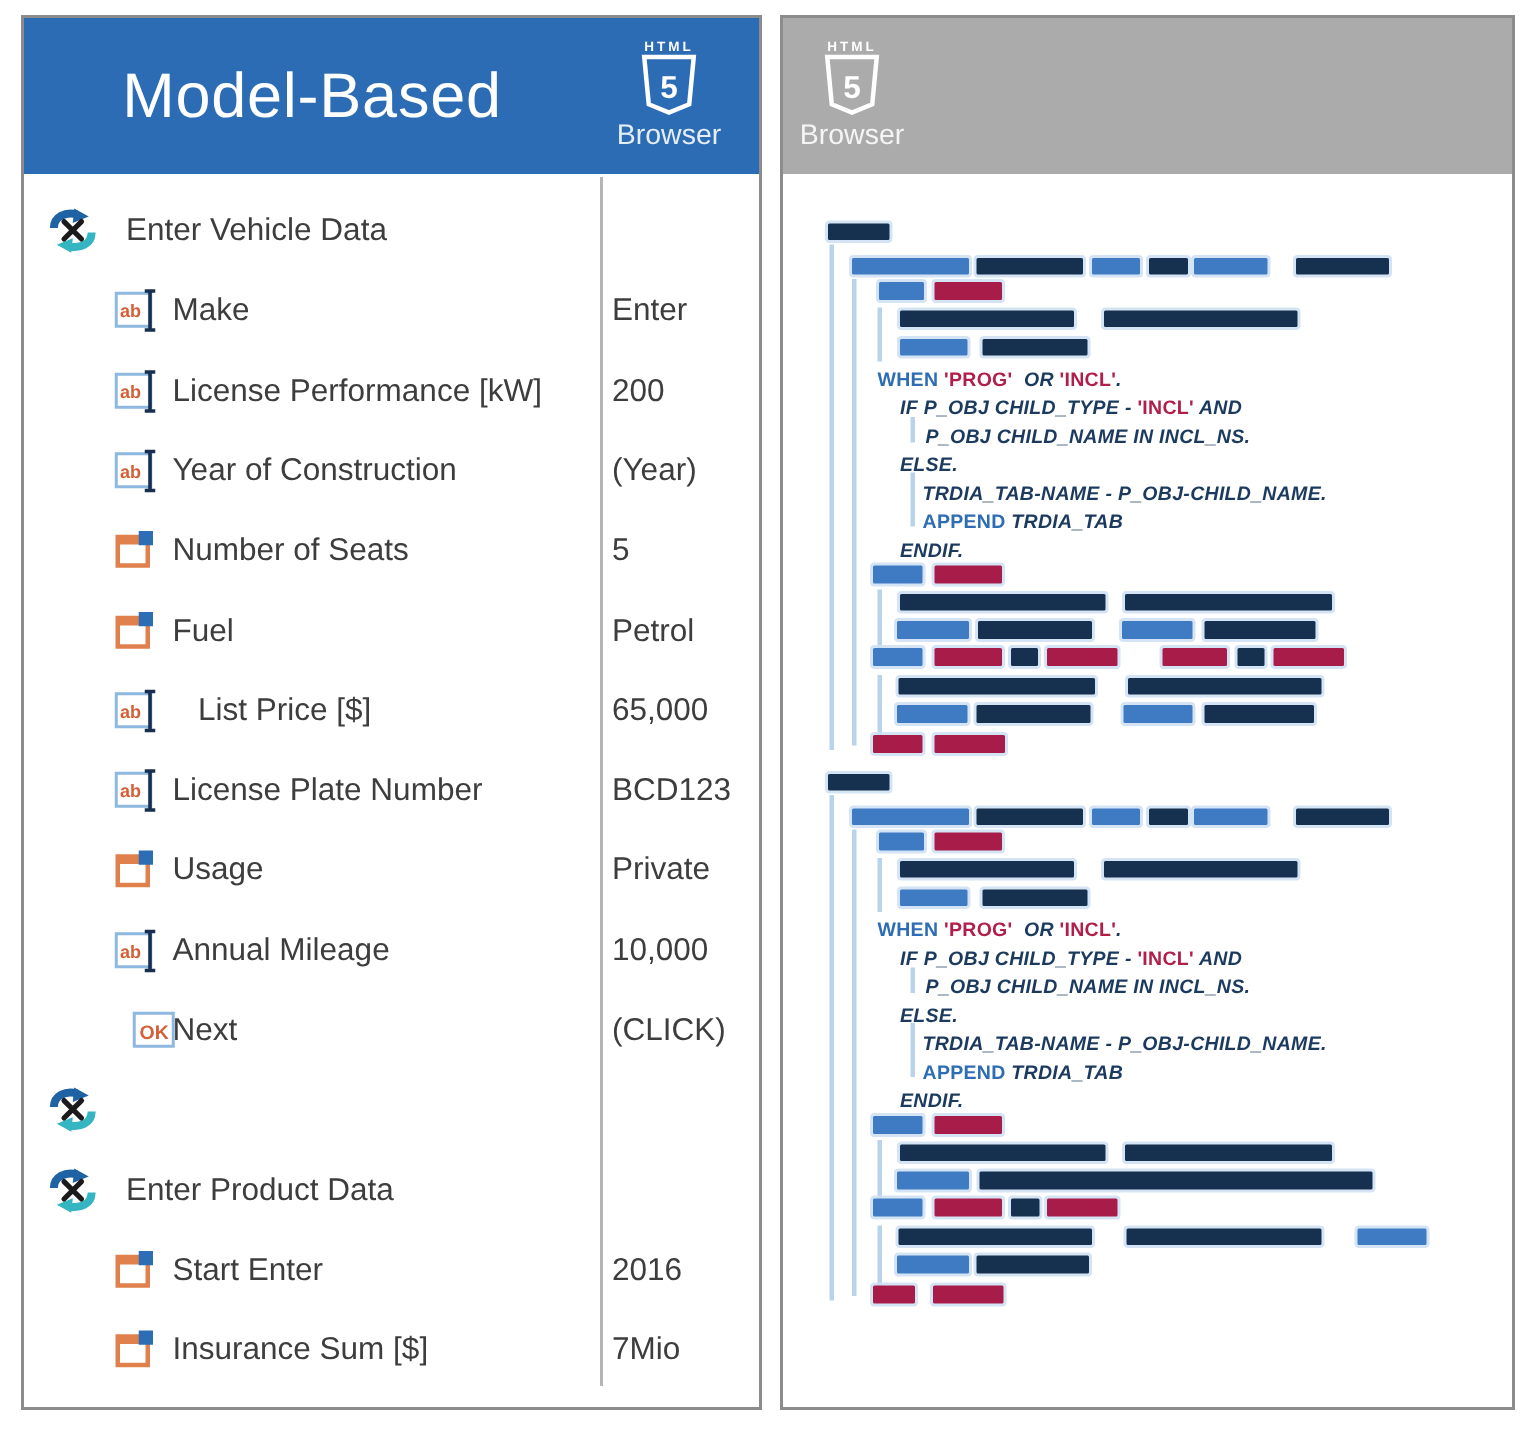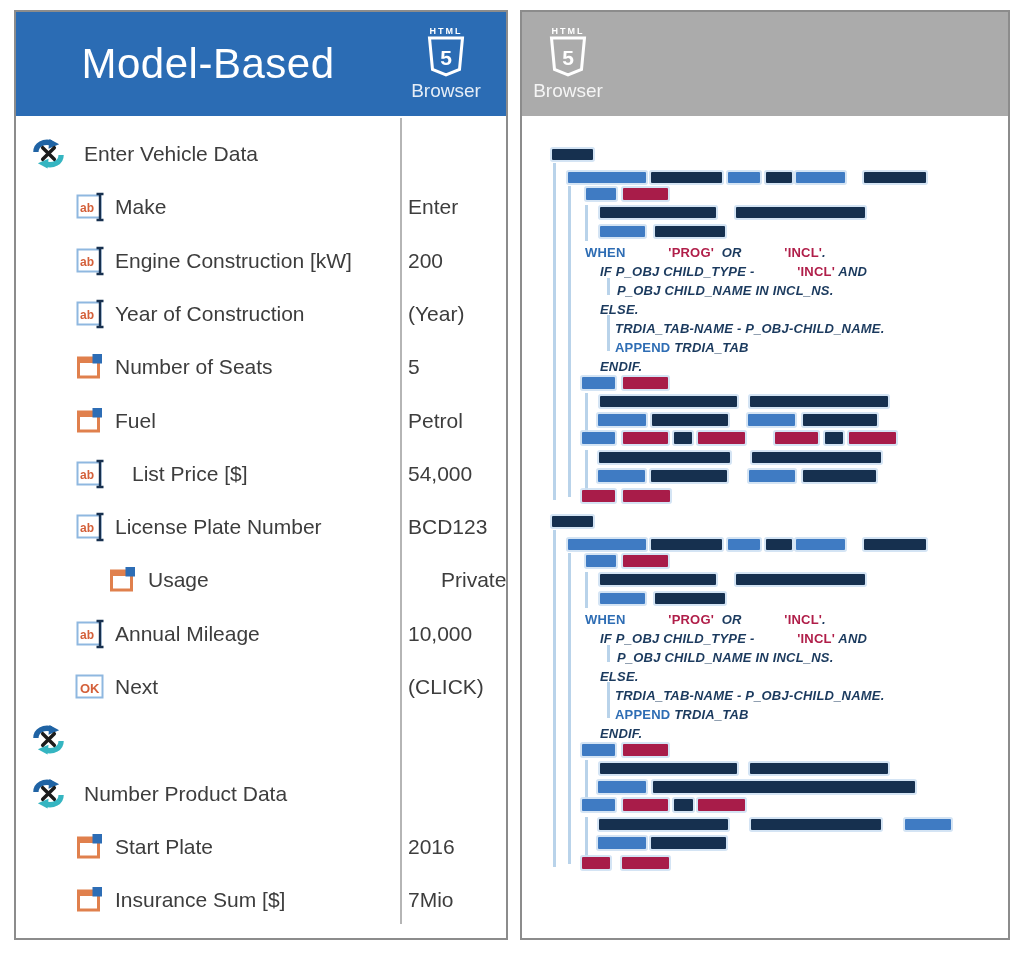--- a/index.html
+++ b/index.html
@@ -26,21 +26,21 @@
               font-size:21px;color:var(--text);white-space:nowrap;}
   .vdivider{position:absolute;left:384px;top:106px;height:806px;width:2px;background:#b5b5b5;}
   
   .bar{position:absolute;border-radius:1px;box-shadow:0 0 0 2px rgba(205,223,242,.85);}
   .bar.d{background:var(--bar_dark);}
   .bar.b{background:var(--bar_blue);}
   .bar.r{background:var(--bar_red);}
   .guide{position:absolute;width:3px;background:var(--guide);}
   .code-line{position:absolute;font-size:13px;font-weight:bold;line-height:15px;
              white-space:pre;letter-spacing:.2px;}
-  .tok-kw{color:var(--kw);} .tok-str{color:var(--str);margin-left:39px;} .tok-pl{color:var(--plain);font-style:italic;}
+  .tok-kw{color:var(--kw);} .tok-str{color:var(--str);} .tok-pl{color:var(--plain);font-style:italic;}
 </style>
 </head>
 <body>
 
 <div class="canvas">
 
   <section class="panel left">
     <header class="hdr">
       <div class="hdr-title">Model-Based</div>
       <div class="logo">
@@ -77,21 +77,21 @@
           <span class="form-value">Enter</span>
         </div>
         <div class="form-row" style="top: 224px;">
           <span class="form-icon" style="left: 60px;">
             <svg width="30" height="30" viewBox="0 0 30 30">
     <rect x="1.5" y="3.5" width="23" height="22" fill="#fff" stroke="var(--icon_border_blue)" stroke-width="2"></rect>
     <text x="4" y="19.5" font-size="12" font-weight="bold" fill="var(--icon_orange)">ab</text>
     <path d="M20.5 2 h7 M24 2 v26 M20.5 28 h7" stroke="#17304f" stroke-width="2.4" fill="none"></path>
   </svg>
           </span>
-          <span class="form-label" style="left: 99px;">Engine Construction [kW]</span>
+          <span class="form-label" style="left: 99px;">License Performance [kW]</span>
           <span class="form-value">200</span>
         </div>
         <div class="form-row" style="top: 277px;">
           <span class="form-icon" style="left: 60px;">
             <svg width="30" height="30" viewBox="0 0 30 30">
     <rect x="1.5" y="3.5" width="23" height="22" fill="#fff" stroke="var(--icon_border_blue)" stroke-width="2"></rect>
     <text x="4" y="19.5" font-size="12" font-weight="bold" fill="var(--icon_orange)">ab</text>
     <path d="M20.5 2 h7 M24 2 v26 M20.5 28 h7" stroke="#17304f" stroke-width="2.4" fill="none"></path>
   </svg>
           </span>
@@ -122,34 +122,34 @@
         </div>
         <div class="form-row" style="top: 437px;">
           <span class="form-icon" style="left: 60px;">
             <svg width="30" height="30" viewBox="0 0 30 30">
     <rect x="1.5" y="3.5" width="23" height="22" fill="#fff" stroke="var(--icon_border_blue)" stroke-width="2"></rect>
     <text x="4" y="19.5" font-size="12" font-weight="bold" fill="var(--icon_orange)">ab</text>
     <path d="M20.5 2 h7 M24 2 v26 M20.5 28 h7" stroke="#17304f" stroke-width="2.4" fill="none"></path>
   </svg>
           </span>
           <span class="form-label" style="left: 116px;">List Price [$]</span>
-          <span class="form-value">54,000</span>
+          <span class="form-value">65,000</span>
         </div>
         <div class="form-row" style="top: 490px;">
           <span class="form-icon" style="left: 60px;">
             <svg width="30" height="30" viewBox="0 0 30 30">
     <rect x="1.5" y="3.5" width="23" height="22" fill="#fff" stroke="var(--icon_border_blue)" stroke-width="2"></rect>
     <text x="4" y="19.5" font-size="12" font-weight="bold" fill="var(--icon_orange)">ab</text>
     <path d="M20.5 2 h7 M24 2 v26 M20.5 28 h7" stroke="#17304f" stroke-width="2.4" fill="none"></path>
   </svg>
           </span>
           <span class="form-label" style="left: 99px;">License Plate Number</span>
           <span class="form-value">BCD123</span>
         </div>
-        <div class="form-row" style="top: 543px; margin-left: 33px;">
+        <div class="form-row" style="top: 543px;">
           <span class="form-icon" style="left: 60px;">
             <svg width="30" height="30" viewBox="0 0 30 30">
     <rect x="2.5" y="6" width="20" height="19" fill="#fff" stroke="var(--combo_orange)" stroke-width="3"></rect>
     <rect x="2.5" y="5" width="20" height="6" fill="var(--combo_orange)"></rect>
     <rect x="16.5" y="2" width="9.5" height="9.5" fill="var(--combo_blue)"></rect>
   </svg>
           </span>
           <span class="form-label" style="left: 99px;">Usage</span>
           <span class="form-value">Private</span>
         </div>
@@ -158,21 +158,21 @@
             <svg width="30" height="30" viewBox="0 0 30 30">
     <rect x="1.5" y="3.5" width="23" height="22" fill="#fff" stroke="var(--icon_border_blue)" stroke-width="2"></rect>
     <text x="4" y="19.5" font-size="12" font-weight="bold" fill="var(--icon_orange)">ab</text>
     <path d="M20.5 2 h7 M24 2 v26 M20.5 28 h7" stroke="#17304f" stroke-width="2.4" fill="none"></path>
   </svg>
           </span>
           <span class="form-label" style="left: 99px;">Annual Mileage</span>
           <span class="form-value">10,000</span>
         </div>
         <div class="form-row" style="top: 650px;">
-          <span class="form-icon" style="left: 59px;">
+          <span class="form-icon" style="left: 72px;">
             <svg width="30" height="28" viewBox="0 0 30 28">
     <rect x="1.5" y="2.5" width="26" height="22" fill="#fff" stroke="var(--icon_border_blue)" stroke-width="2"></rect>
     <text x="5" y="19.5" font-size="13" font-weight="bold" fill="var(--icon_orange)">OK</text>
   </svg>
           </span>
           <span class="form-label" style="left: 99px;">Next</span>
           <span class="form-value">(CLICK)</span>
         </div>
         <div class="form-row" style="top: 703px;">
           <span class="form-icon" style="left: 14px;">
@@ -188,31 +188,31 @@
         <div class="form-row" style="top: 757px;">
           <span class="form-icon" style="left: 14px;">
             <svg width="37" height="31" viewBox="0 0 38 32">
     <path d="M6 14 C6 6 14 2.5 22 4.5" fill="none" stroke="var(--sync_dark)" stroke-width="5.5"></path>
     <polygon points="20,0.5 30,6 19,10.5" fill="var(--sync_dark)"></polygon>
     <path d="M32 17 C32 25 24 28.5 16 26.5" fill="none" stroke="var(--sync_teal)" stroke-width="5.5"></path>
     <polygon points="18,31 8,25.5 19,21" fill="var(--sync_teal)"></polygon>
     <path d="M13 9.5 L25 21.5 M25 9.5 L13 21.5" stroke="#1b1b1b" stroke-width="3.6" stroke-linecap="round"></path>
   </svg>
           </span>
-          <span class="form-label" style="left: 68px;">Number Product Data</span>
+          <span class="form-label" style="left: 68px;">Enter Product Data</span>
         </div>
         <div class="form-row" style="top: 810px;">
           <span class="form-icon" style="left: 60px;">
             <svg width="30" height="30" viewBox="0 0 30 30">
     <rect x="2.5" y="6" width="20" height="19" fill="#fff" stroke="var(--combo_orange)" stroke-width="3"></rect>
     <rect x="2.5" y="5" width="20" height="6" fill="var(--combo_orange)"></rect>
     <rect x="16.5" y="2" width="9.5" height="9.5" fill="var(--combo_blue)"></rect>
   </svg>
           </span>
-          <span class="form-label" style="left: 99px;">Start Plate</span>
+          <span class="form-label" style="left: 99px;">Start Enter</span>
           <span class="form-value">2016</span>
         </div>
         <div class="form-row" style="top: 863px;">
           <span class="form-icon" style="left: 60px;">
             <svg width="30" height="30" viewBox="0 0 30 30">
     <rect x="2.5" y="6" width="20" height="19" fill="#fff" stroke="var(--combo_orange)" stroke-width="3"></rect>
     <rect x="2.5" y="5" width="20" height="6" fill="var(--combo_orange)"></rect>
     <rect x="16.5" y="2" width="9.5" height="9.5" fill="var(--combo_blue)"></rect>
   </svg>
           </span>

